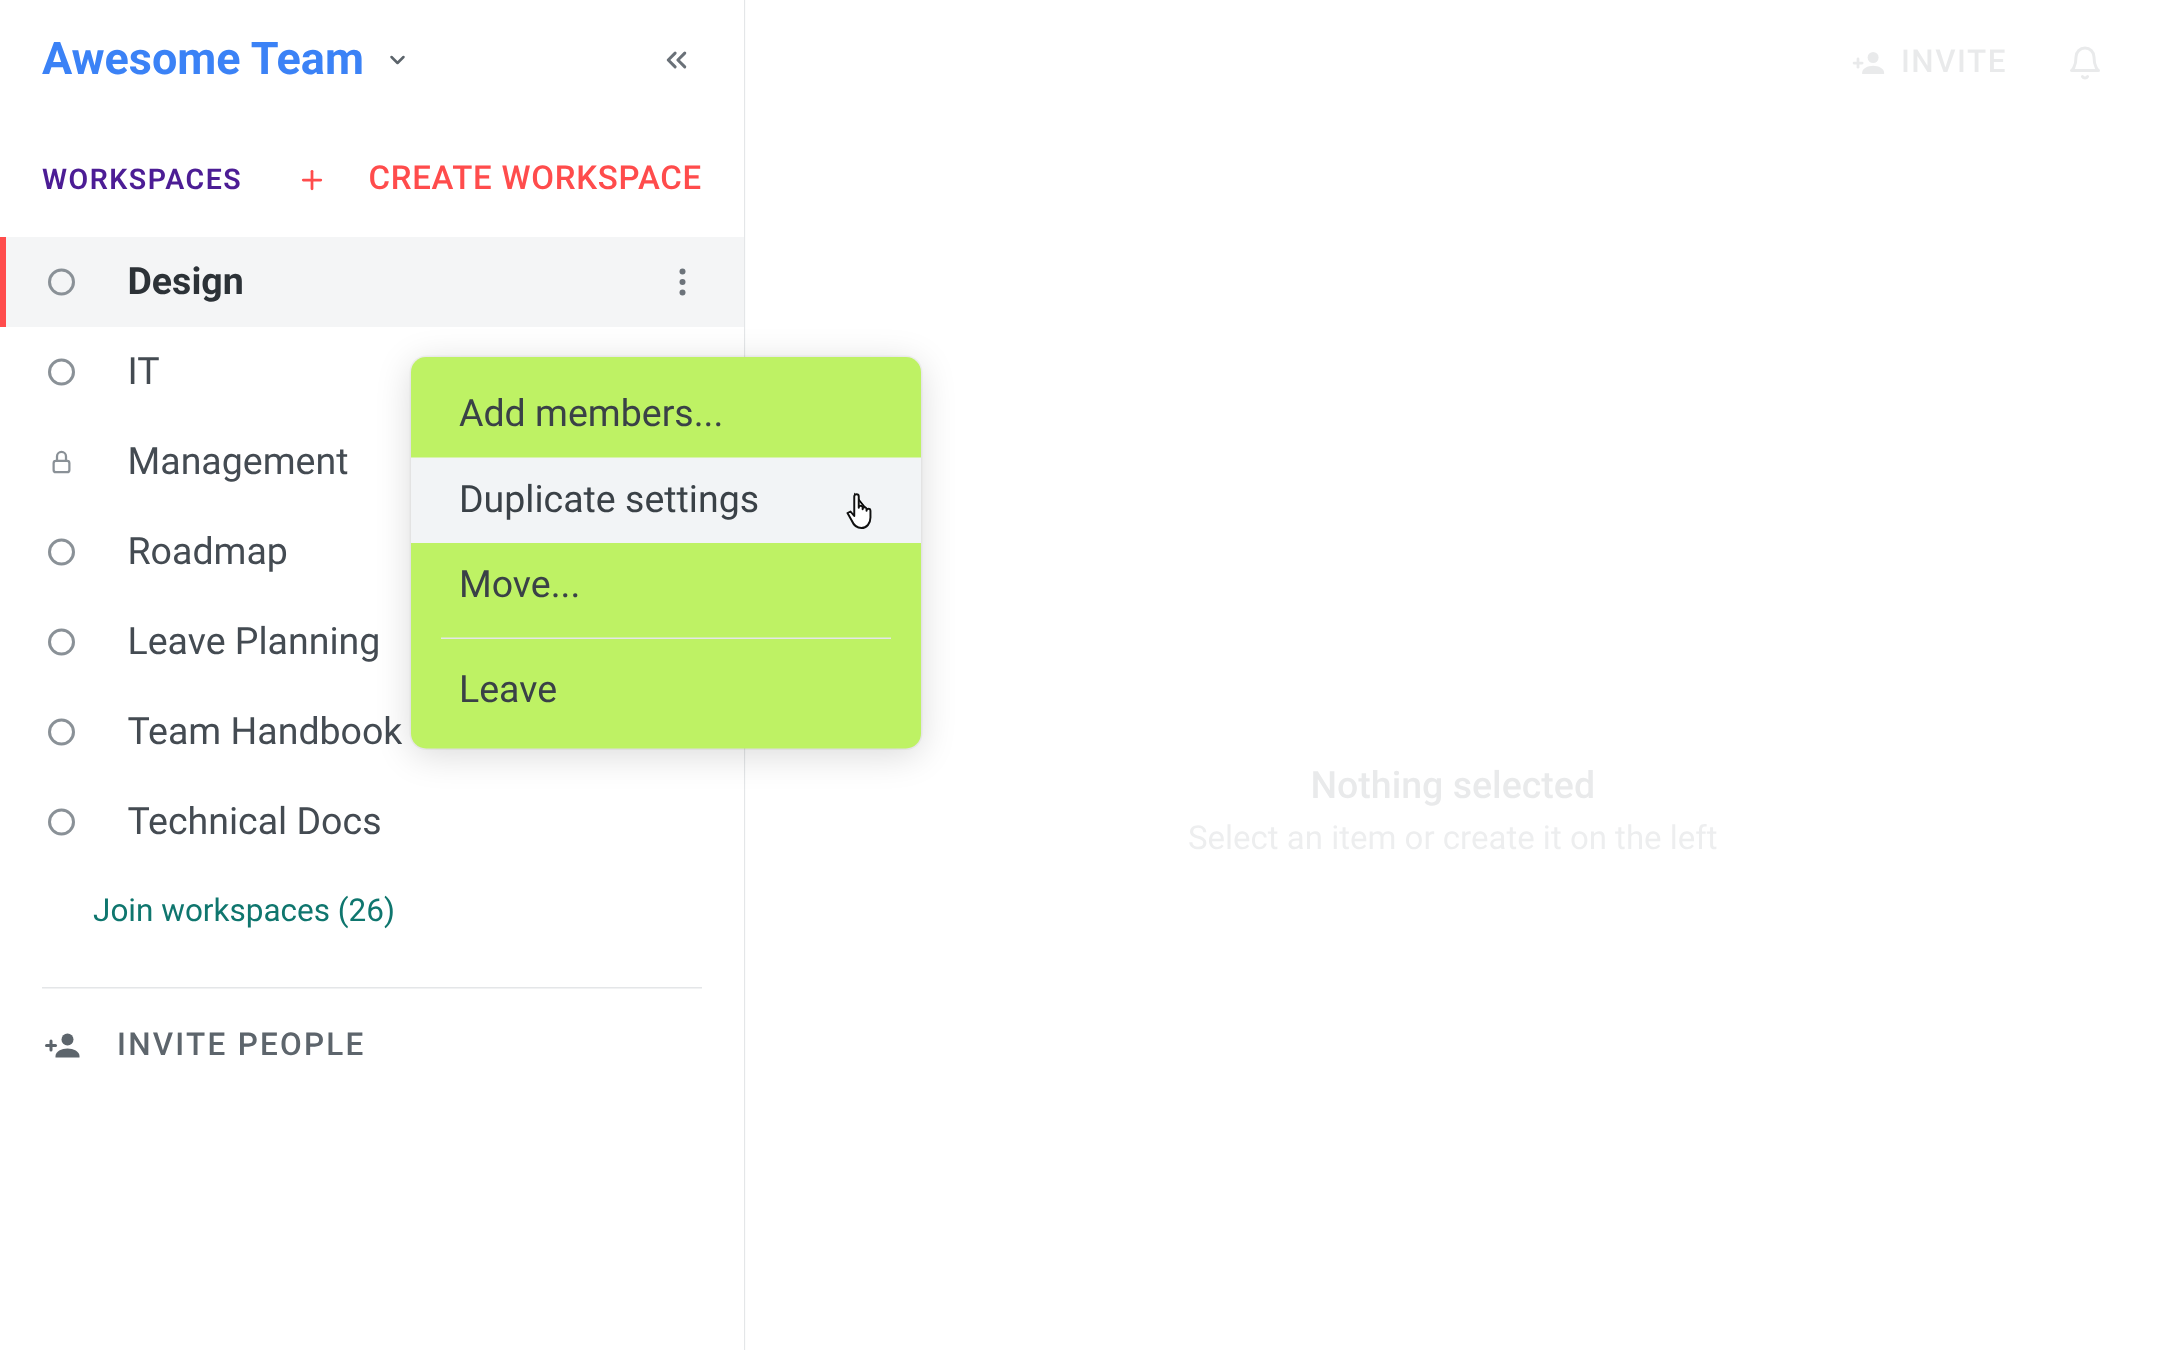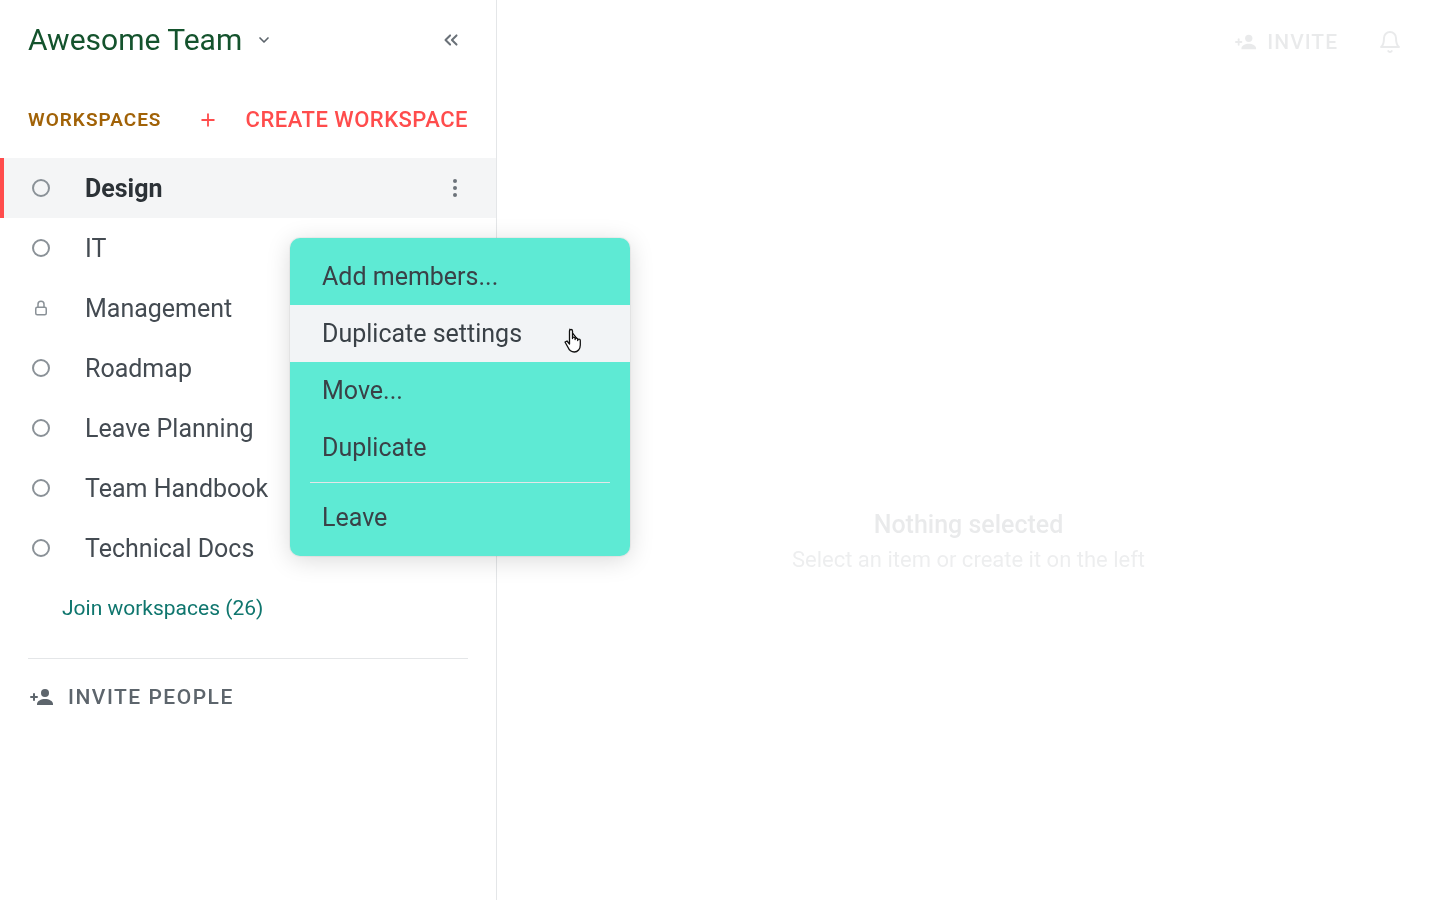--- a/index.html
+++ b/index.html
@@ -6,57 +6,57 @@
   html, body { width: 1440px; height: 900px; font-family: -apple-system, BlinkMacSystemFont, "Segoe UI", Roboto, Helvetica, Arial, sans-serif; color:#2d3338; }
   body { overflow:hidden; position:relative; }
 
   .app { display:flex; width:100%; height:100%; }
 
   
   .sidebar { width:497px; height:100%; background:#fff; border-right:1px solid #e4e6e8; position:relative; }
 
   .team-header { display:flex; align-items:center; justify-content:space-between; padding:22px 28px 18px 28px; }
   .team-title-wrap { display:flex; align-items:center; gap:14px; cursor:pointer; }
-  .team-title { font-size:30px; font-weight:400; color:#14532d; }
+  .team-title { font-size:30px; font-weight:700; color:#3b82f6; }
   .chev { color:#5c646b; }
   .collapse-btn { color:#6a7178; cursor:pointer; padding:6px; }
 
   .ws-bar { display:flex; align-items:center; justify-content:space-between; padding:32px 28px 20px 28px; }
-  .ws-label { font-size:19px; font-weight:600; letter-spacing:1px; color:#a16207; }
+  .ws-label { font-size:19px; font-weight:600; letter-spacing:1px; color:#4c1d95; }
   .create-ws { display:flex; align-items:center; gap:28px; color:#ff4c4c; font-size:22px; font-weight:500; letter-spacing:0.5px; cursor:pointer; }
   .create-ws .plus { font-size:22px; font-weight:400; }
 
   .ws-list { padding-top:6px; }
   .ws-item { display:flex; align-items:center; gap:35px; height:60px; padding:0 28px 0 32px; font-size:25px; color:#444b52; cursor:pointer; position:relative; }
   .ws-item.active { background:#f4f5f6; font-weight:700; color:#2c3237; }
   .ws-item.active::before { content:""; position:absolute; left:0; top:0; bottom:0; width:4px; background:#ff4c4c; }
   .ws-ico { width:18px; height:18px; border:2px solid #8a9197; border-radius:50%; flex:0 0 auto; }
   .ws-ico.lock { border:none; width:18px; height:18px; display:flex; align-items:center; justify-content:center; }
   .ws-name { flex:1 1 auto; }
   .ws-more { color:#6c737a; font-size:20px; padding:6px 10px; border-radius:4px; cursor:pointer; }
   .ws-item:not(.active) .ws-more { visibility:hidden; }
 
   .join-ws { padding:18px 28px 18px 62px; font-size:21px; color:#0f766e; cursor:pointer; }
   .divider { height:1px; background:#e4e6e8; margin:20px 28px 8px 28px; }
 
-  .invite-row { display:flex; align-items:center; gap:14px; padding:18px 28px 18px 30px; color:#5d656c; cursor:pointer; }
+  .invite-row { display:flex; align-items:center; gap:24px; padding:18px 28px 18px 30px; color:#5d656c; cursor:pointer; }
   .invite-row .lbl { font-size:21px; font-weight:500; letter-spacing:1.5px; }
 
   
   .main { flex:1 1 auto; position:relative; background:#fff; }
   .main-overlay { position:absolute; inset:0; background:rgba(255,255,255,0.88); display:flex; align-items:center; justify-content:center; flex-direction:column; }
   .main-header { position:absolute; top:30px; right:38px; display:flex; align-items:center; gap:40px; }
   .main-invite { display:flex; align-items:center; gap:10px; font-size:21px; font-weight:500; letter-spacing:1px; color:#4e565d; cursor:pointer; }
   .main-bell { color:#4e565d; cursor:pointer; }
   .empty-state { text-align:center; color:#4a5158; }
   .empty-title { font-size:25px; font-weight:500; margin-bottom:8px; }
   .empty-sub { font-size:22px; color:#6b7279; }
 
   
-  .ctx-menu { position:absolute; left:290px; top:238px; width:340px; background:#5eead4; border-radius:10px; box-shadow:0 4px 24px rgba(0,0,0,0.15), 0 0 0 1px rgba(0,0,0,0.04); padding:10px 0; z-index:50; }
+  .ctx-menu { position:absolute; left:274px; top:238px; width:340px; background:#bef264; border-radius:10px; box-shadow:0 4px 24px rgba(0,0,0,0.15), 0 0 0 1px rgba(0,0,0,0.04); padding:10px 0; z-index:50; }
   .ctx-item { padding:14px 32px; font-size:25px; color:#3a4147; cursor:pointer; }
   .ctx-item.hover { background:#f2f4f6; }
   .ctx-sep { height:1px; background:#e4e6e8; margin:6px 20px; }
 
   
   .cursor { position:absolute; left:562px; top:328px; z-index:60; pointer-events:none; }
 
   svg { display:block; }
 </style>
 </head>
@@ -207,23 +207,20 @@
 <div class="ctx-menu">
   <div class="ctx-item">
     <span>Add members...</span>
   </div>
   <div class="ctx-item hover">
     <span>Duplicate settings</span>
   </div>
   <div class="ctx-item">
     <span>Move...</span>
   </div>
-  <div class="ctx-item">
-    <span>Duplicate</span>
-  </div>
   <div class="ctx-sep"></div>
   <div class="ctx-item">
     <span>Leave</span>
   </div>
 </div>
 
 <div class="cursor">
   <svg width="22" height="26" viewBox="0 0 22 26">
       <path d="M8 2v12l2-1 2 6 2-1-2-6h4L8 2z" fill="#fff" stroke="#000" stroke-width="1.2"></path>
       <path d="M8 2v12l2-1 2 6" fill="none" stroke="#000" stroke-width="1.2"></path>

